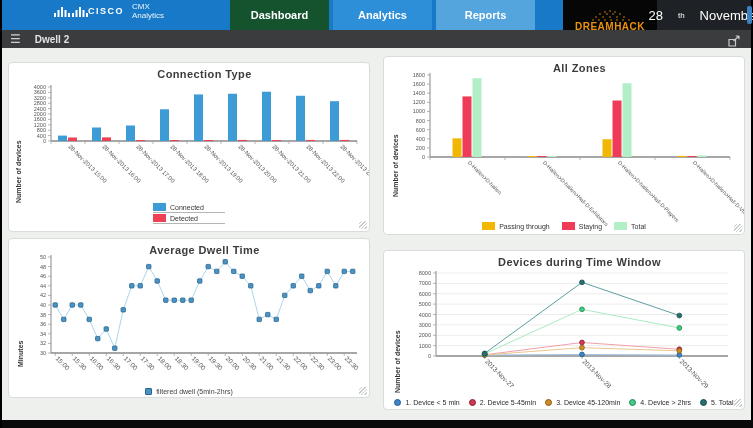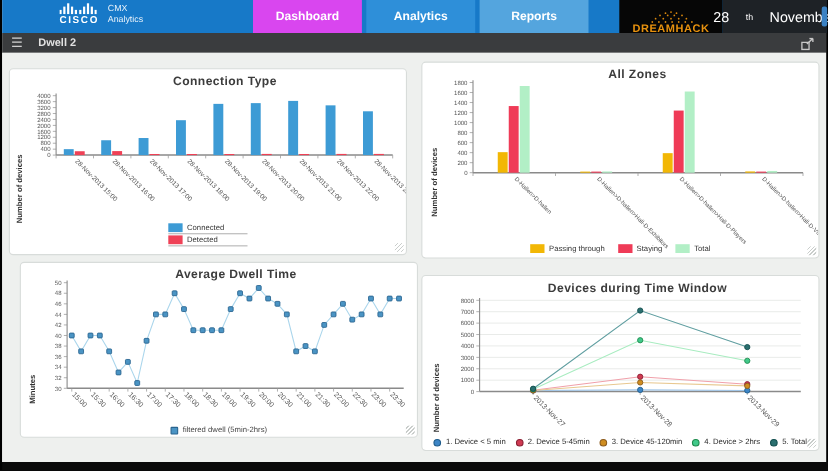--- a/index.html
+++ b/index.html
@@ -2,27 +2,27 @@
 <html><head>
 <meta charset="utf-8">
 <style>
   * { margin:0; padding:0; box-sizing:border-box; }
   html,body { width:753px; height:428px; background:#000; font-family:"Liberation Sans",sans-serif; overflow:hidden; }
   .app { position:absolute; left:2px; top:0; width:749px; height:420px; background:#eef0ee; }
 
   
   .topbar { position:absolute; left:0; top:0; width:100%; height:30px; background:#1779c8; }
   .brand { position:absolute; left:52px; top:2px; display:flex; align-items:center; gap:8px; color:#fff; }
-  .cisco-block { display:flex; flex-direction:column; align-items:flex-start; }
+  .cisco-block { display:flex; flex-direction:row; align-items:flex-start; }
   .cisco-word { font-size:9px; font-weight:bold; letter-spacing:1.5px; color:#fff; }
   .product { font-size:8px; line-height:1.15; color:#eaf3fb; }
   .tabs { position:absolute; left:228px; top:0; height:30px; display:flex; gap:4px; }
   .tab { width:99px; height:30px; display:flex; align-items:center; justify-content:center;
          color:#fff; font-size:11px; font-weight:bold; cursor:pointer; }
-  .tab-dashboard { background:#d946ef; }
+  .tab-dashboard { background:#14532d; }
   .tab-analytics { background:#2e8fd9; }
   .tab-reports   { background:#54a5de; }
   .dreamhack { position:absolute; left:561px; top:0; width:94px; height:38px; background:#060606;
                display:flex; flex-direction:column; align-items:center; justify-content:flex-end; padding-bottom:2px; }
   .dh-name { color:#e8920e; font-size:10px; font-weight:bold; letter-spacing:0.5px; line-height:1; }
   .dh-tag  { color:#b06f10; font-size:3.5px; letter-spacing:0.3px; }
   .datebadge { position:absolute; left:655px; top:0; width:94px; height:30px; background:#1e2226;
                color:#fff; font-size:13px; display:flex; align-items:center; justify-content:center; gap:15px; }
   .datebadge sup { font-size:8px; }
   .date-edge { position:absolute; right:-1px; top:6px; width:5px; height:18px; background:#3b82c4; border-radius:2px; }
@@ -34,21 +34,21 @@
   .report-title { font-size:10px; font-weight:bold; color:#e2e2e2; margin-left:14px; }
   .export { position:absolute; right:10px; top:3px; cursor:pointer; }
 
   
   .content { position:absolute; left:0; top:48px; width:100%; height:372px; background:#eef0ee; }
   .panel { position:absolute; background:#fff; border:1px solid #d8dcda; border-radius:4px; overflow:hidden; }
   .panel::after { content:""; position:absolute; right:2px; bottom:2px; width:8px; height:8px;
                   background:repeating-linear-gradient(135deg,#fff 0 1.5px,#c9cdcb 1.5px 2.5px); }
   .p1 { left:6px;   top:14px;  width:362px; height:170px; }
   .p2 { left:381px; top:8px;   width:362px; height:179px; }
-  .p3 { left:16px;   top:190px; width:362px; height:160px; }
+  .p3 { left:6px;   top:190px; width:362px; height:160px; }
   .p4 { left:381px; top:202px; width:362px; height:160px; }
   .ctitle { position:absolute; left:0; right:0; top:5px; text-align:center; font-size:11px;
             font-weight:bold; color:#3c3c3c; letter-spacing:0.4px;margin-left:31px; }
   .ylab { position:absolute; font-size:7px; font-weight:bold; color:#333;
           transform:rotate(-90deg); transform-origin:0 0; white-space:nowrap; }
   .p1 .ylab { left:6px;  top:140px; }
   .p2 .ylab { left:8px;  top:140px; }
   .p3 .ylab { left:8px;  top:128px; }
   .p4 .ylab { left:10px; top:142px; }
   .chart-svg { position:absolute; left:0; top:0; }

